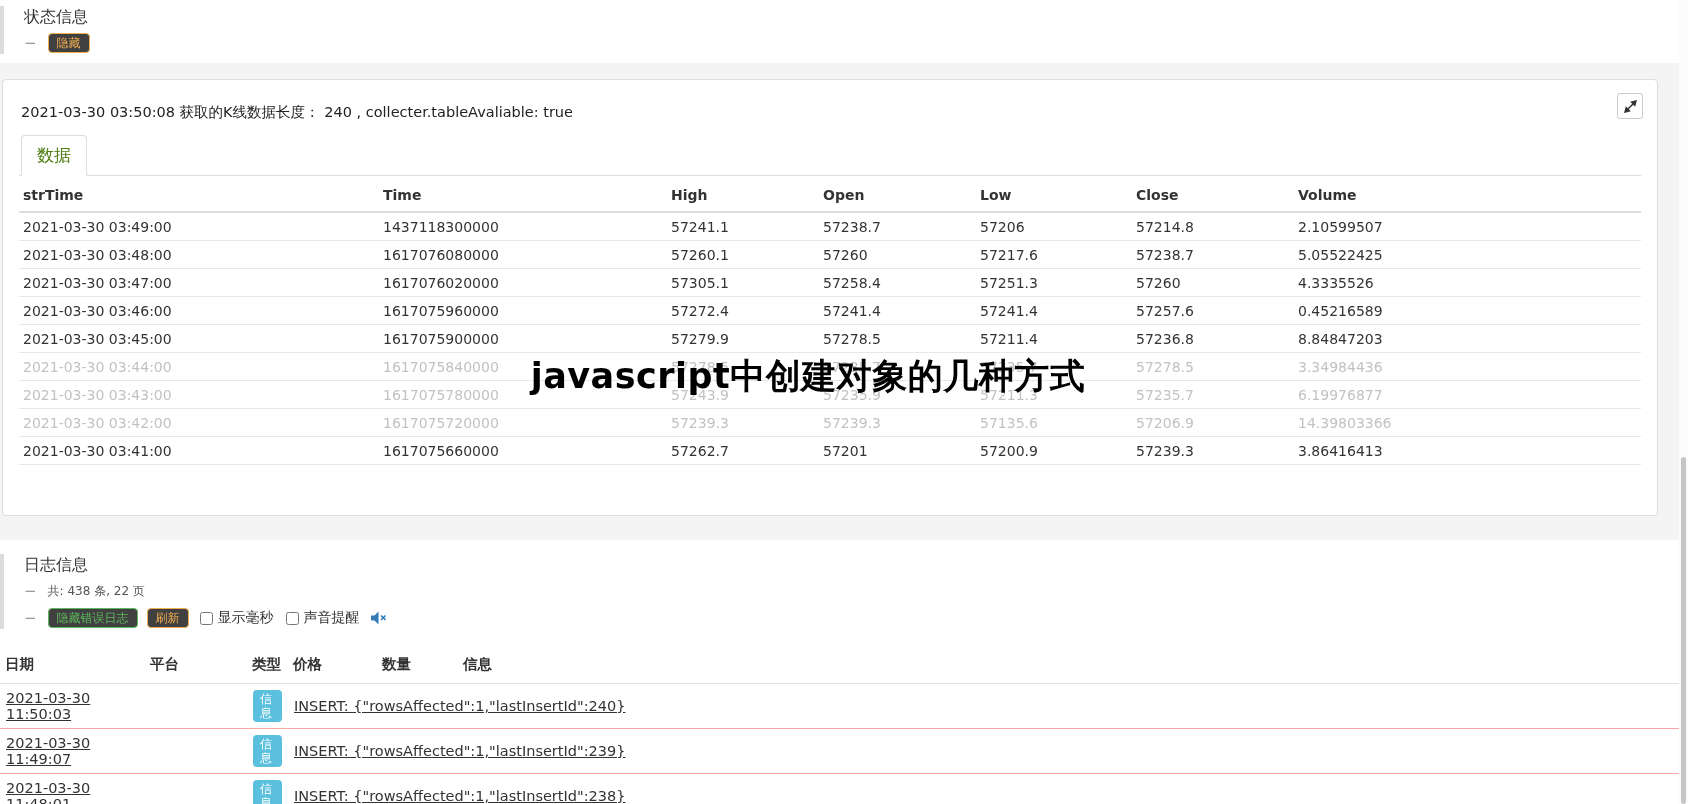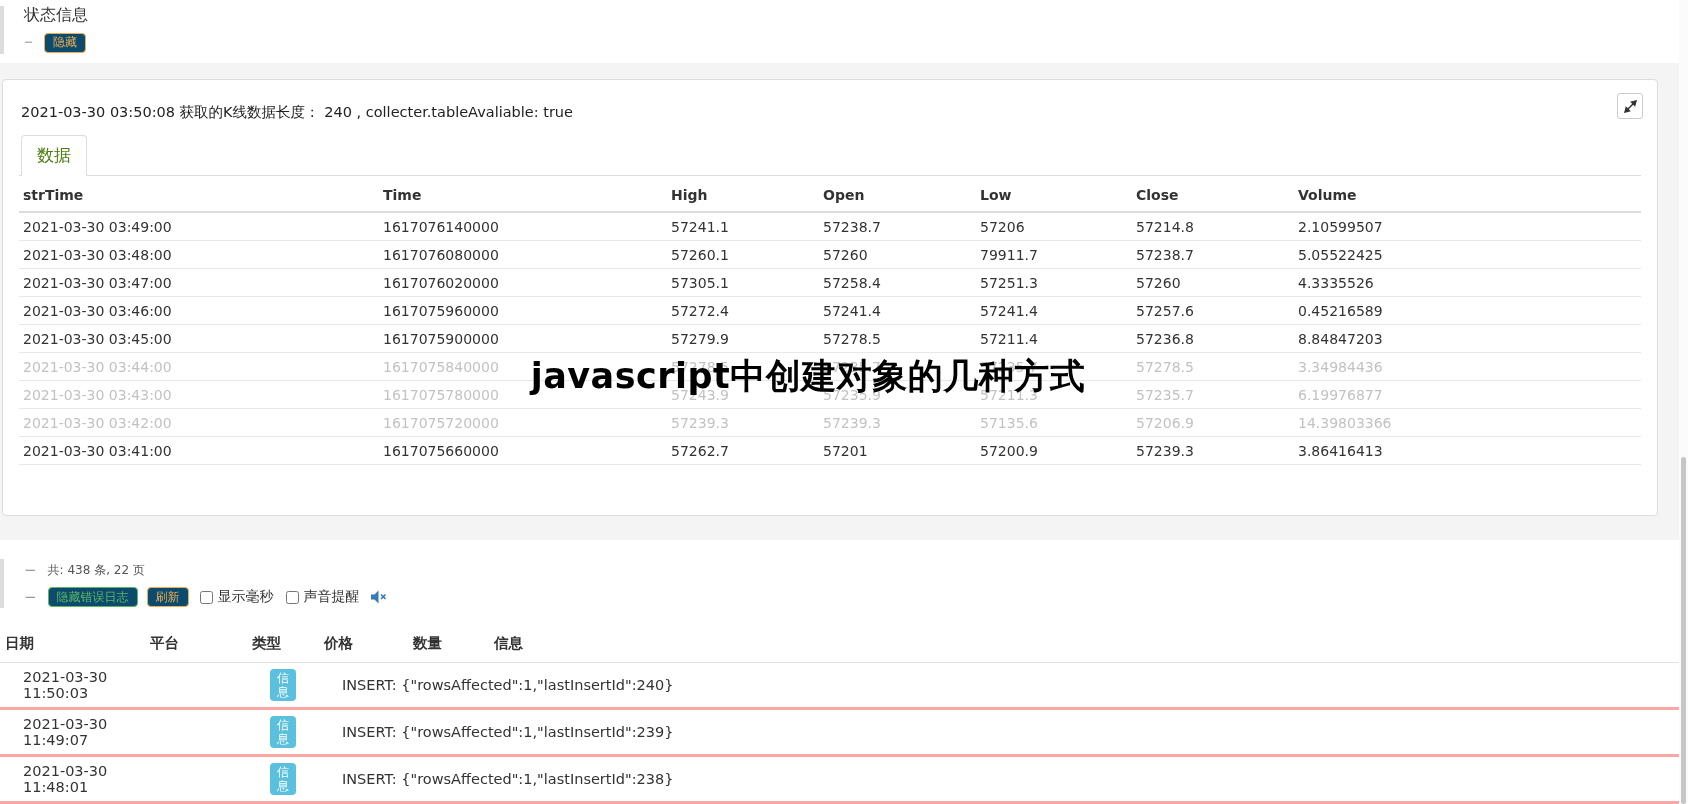--- a/index.html
+++ b/index.html
@@ -9,26 +9,26 @@
     font-family: "DejaVu Sans", "Liberation Sans", sans-serif;
     color: #333;
   }
   .page { position: relative; width: 1688px; height: 804px; }
 
   
   .hdr-block {
     border-left: 4px solid #dcdcdc;
     padding-left: 20px;
   }
-  .top-section { background: #fff; padding: 6px 4px 9px 0; font-family: Liberation Mono, monospace; }
+  .top-section { background: #fff; padding: 6px 4px 9px 0; }
   .section-title { font-size: 16px; color: #333; line-height: 21px; }
   .toggle-row { display: flex; align-items: center; margin-top: 5px; height: 22px; }
   .collapse-toggle { color: #999; font-size: 15px; margin-right: 11px; cursor: pointer; }
   .btn-outline {
-    display: inline-block; background: #0c4a6e; border: 1px solid; border-radius: 4px;
+    display: inline-block; background: #404040; border: 1px solid; border-radius: 4px;
     font-size: 12px; line-height: 14px; padding: 2px 8px; cursor: pointer;
     font-family: inherit;
   }
   .btn-orange { color: #f0ad4e; border-color: #f0ad4e; }
   .btn-green  { color: #5cb85c; border-color: #5cb85c; }
 
   
   .card {
     position: relative;
     margin: 16px 30px 0 2px;
@@ -66,21 +66,21 @@
   .log-controls .btn-outline { margin-right: 9px; }
   .chk { width: 13px; height: 13px; margin: 0 5px 0 2px; cursor: pointer; }
   .chk-label { font-size: 14px; color: #333; margin-right: 10px; }
   .speaker { margin-left: 0px; display: inline-flex; align-items: center; }
 
   table.log-table { width: 100%; border-collapse: collapse; font-size: 14.5px; margin-top: 17px; }
   table.log-table th {
     text-align: left; font-weight: bold; color: #333;
     padding: 9px 5px; border-bottom: 1px solid #e0e0e0;
   }
-  table.log-table td { padding: 6px 23px; border-bottom: 3px solid #fca5a5; color: #333; height: 29px; }
+  table.log-table td { padding: 6px 6px; border-bottom: 1px solid #fca5a5; color: #333; height: 29px; text-decoration: underline; }
   .badge-info {
     display: inline-block; background: #5bc0de; color: #fff;
     font-size: 12px; line-height: 14px; padding: 2px 7px; border-radius: 4px;
   }
 
   
   .watermark {
     position: absolute; left: 808px; top: 376px;
     transform: translate(-50%, -50%);
     font-size: 35px; font-weight: 900; color: #000;
@@ -149,33 +149,33 @@
             <th>High</th>
             <th>Open</th>
             <th>Low</th>
             <th>Close</th>
             <th>Volume</th>
           </tr>
         </thead>
       <tbody id="k-body">
           <tr>
             <td>2021-03-30 03:49:00</td>
-            <td>1617076140000</td>
+            <td>1437118300000</td>
             <td>57241.1</td>
             <td>57238.7</td>
             <td>57206</td>
             <td>57214.8</td>
             <td>2.10599507</td>
           </tr>
           <tr>
             <td>2021-03-30 03:48:00</td>
             <td>1617076080000</td>
             <td>57260.1</td>
             <td>57260</td>
-            <td>79911.7</td>
+            <td>57217.6</td>
             <td>57238.7</td>
             <td>5.05522425</td>
           </tr>
           <tr>
             <td>2021-03-30 03:47:00</td>
             <td>1617076020000</td>
             <td>57305.1</td>
             <td>57258.4</td>
             <td>57251.3</td>
             <td>57260</td>
@@ -234,20 +234,21 @@
             <td>57200.9</td>
             <td>57239.3</td>
             <td>3.86416413</td>
           </tr>
         </tbody>
     </table>
   </div>
 
   <div class="log-section">
     <div class="hdr-block">
+      <div class="section-title">日志信息</div>
 
       <div class="toggle-row">
         <span class="collapse-toggle">−</span>
         <span class="summary-text">共: 438 条, 22 页</span>
       </div>
 
       <div class="toggle-row log-controls">
         <span class="collapse-toggle">−</span>
         <button class="btn-outline btn-green">隐藏错误日志</button>
         <button class="btn-outline btn-orange">刷新</button>

